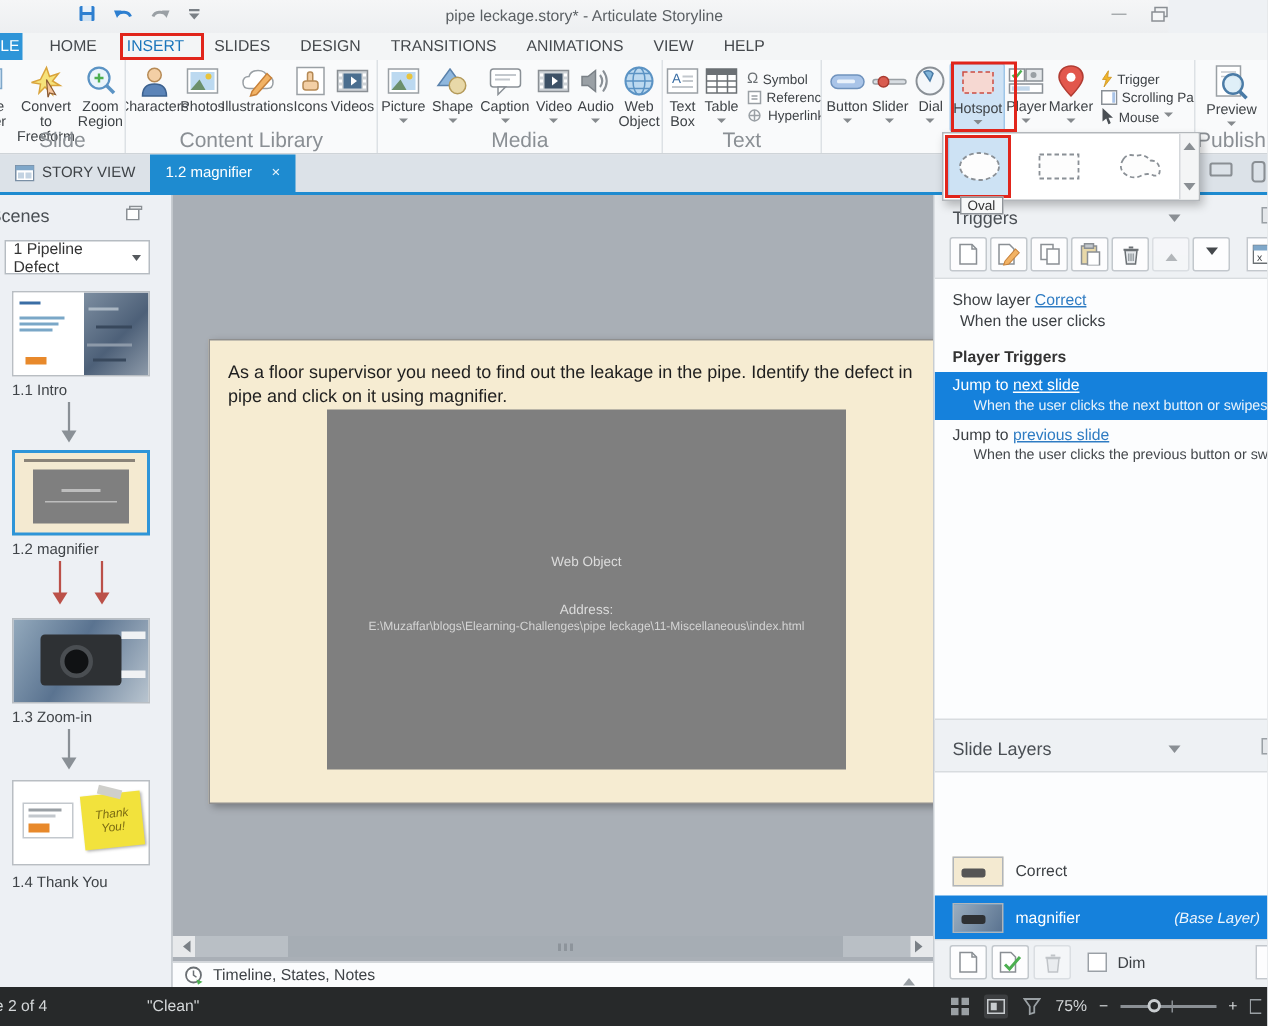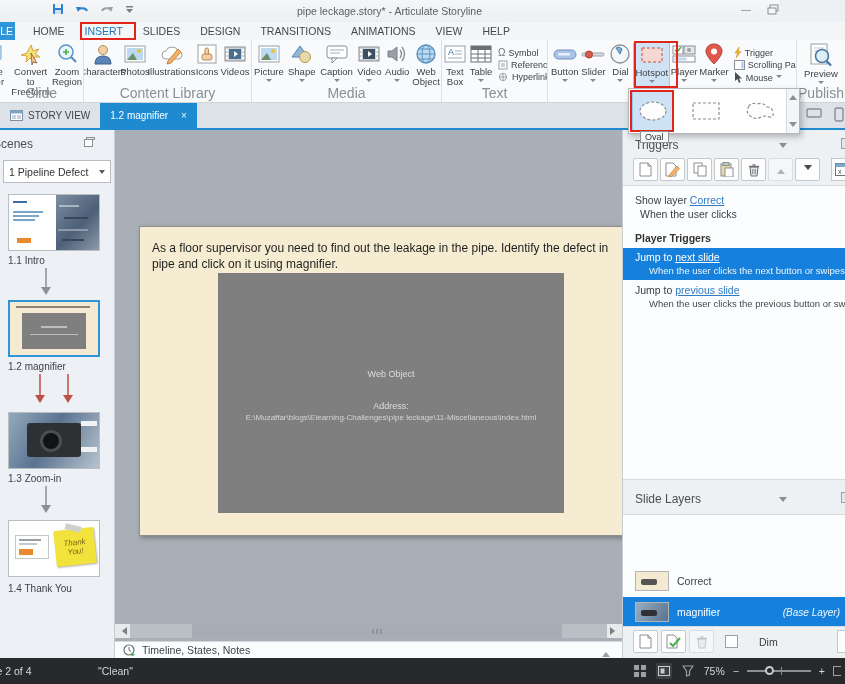--- a/index.html
+++ b/index.html
@@ -40,21 +40,21 @@
 .dev-icons{position:absolute;left:806px;top:107px;display:flex;gap:12px;z-index:10}
 
 .tabstrip{position:absolute;top:103px;left:0;width:845px;height:27px;background:#dce2e8;border-bottom:2px solid #1e8bd0;display:flex;align-items:flex-end}
 .vtab{height:25px;display:flex;align-items:center;gap:5px;padding:0 10px;font-size:10px;color:#3f4347}
 .vtab.active{background:#1e8bd0;color:#fff}
 .vtab .close{margin-left:8px;font-size:10px;opacity:.9}
 
 .sidebar{position:absolute;left:0;top:130px;width:115px;height:528px;background:#edf0f4;border-right:1px solid #c8cdd2;overflow:hidden}
 .scenes-hdr{position:absolute;top:7px;left:-7px;font-size:12px;color:#4a4f54}
 .collapse-ic{position:absolute;top:7px;left:84px}
-.scene-select{position:absolute;left:3px;top:30px;width:108px;height:23px;background:#fff;border:1px solid #b6bcc2;display:flex;align-items:center;justify-content:space-between;padding:4px 5px;font-size:10.5px;color:#333}
+.scene-select{position:absolute;left:3px;top:30px;width:97px;height:23px;background:#fff;border:1px solid #b6bcc2;display:flex;align-items:center;justify-content:space-between;padding:4px 5px;font-size:10.5px;color:#333}
 .thumb{position:absolute;left:8px;width:92px;height:57px;background:#fff;border:1px solid #b9bec3;overflow:hidden}
 .thumb.sel{border:2px solid #2e95d8}
 .tlabel{position:absolute;left:8px;font-size:10px;color:#3f4347}
 .arr{position:absolute}
 
 .t1l{position:absolute;left:0;top:0;width:52%;height:100%;background:#fff}
 .t1r{position:absolute;right:0;top:0;width:48%;height:100%;background:linear-gradient(135deg,#7d8ea1 0%,#4d6078 55%,#8d9aa9 100%)}
 .tline{position:absolute;height:2px;background:#7aa7c7}
 .tbtn{position:absolute;background:#e8892b}
 .t2{background:#f4ead1}
@@ -103,21 +103,21 @@
 .hdr2{top:362px}
 .llist{position:absolute;left:0;top:384px;width:223px;height:113px;background:#fcfdfe;border-top:1px solid #d8dcdf;border-bottom:1px solid #d8dcdf;overflow:hidden}
 .lrow{position:absolute;left:0;width:223px;height:28px;display:flex;align-items:center;gap:8px;padding-left:12px;font-size:10.5px;color:#3c4044}
 .lrow.sel{background:#1581dc;color:#fff;height:30px}
 .lthumb{width:34px;height:20px;border:1px solid #b0b5ba;background:#f4ead1;position:relative;flex:0 0 auto}
 .lthumb .bar{position:absolute;left:5px;top:7px;width:16px;height:6px;background:#555;border-radius:2px}
 .lthumb.photo{background:linear-gradient(120deg,#9aadbf,#5a7390)}
 .lbadge{position:absolute;right:6px;font-style:italic;font-size:10px;color:#f0f6fc}
 .ltoolbar{position:absolute;left:10px;top:500px;display:flex;gap:3px;align-items:center}
 .chk{width:13px;height:13px;background:#fff;border:1px solid #9aa0a6;margin-left:8px}
-.dimlbl{margin-left:18px;font-size:10.5px;color:#3c4044}
+.dimlbl{margin-left:4px;font-size:10.5px;color:#3c4044}
 .cutbtn{position:absolute;left:214px;top:500px;width:12px;height:23px;background:#fdfdfe;border:1px solid #c3c8cd}
 
 .statusbar{position:absolute;left:0;top:658px;width:845px;height:26px;background:#27292a;color:#d4d7d9;font-size:10.5px}
 .sb-counter{position:absolute;left:-21px;top:7px;white-space:nowrap}
 .sb-state{position:absolute;left:98px;top:7px}
 .sb-right{position:absolute;right:0;top:0;height:26px;display:flex;align-items:center;gap:8px;padding-right:4px}
 .sb-ic{width:16px;height:16px;display:flex;align-items:center;justify-content:center}
 .sb-ic.sel{background:#3d3f41;border-radius:2px}
 .zoomtrack{position:relative;width:64px;height:2px;background:#8a8f94}
 .zoomhandle{position:absolute;left:18px;top:-4px;width:9px;height:9px;border-radius:50%;background:#27292a;border:2px solid #c9cdd0}

